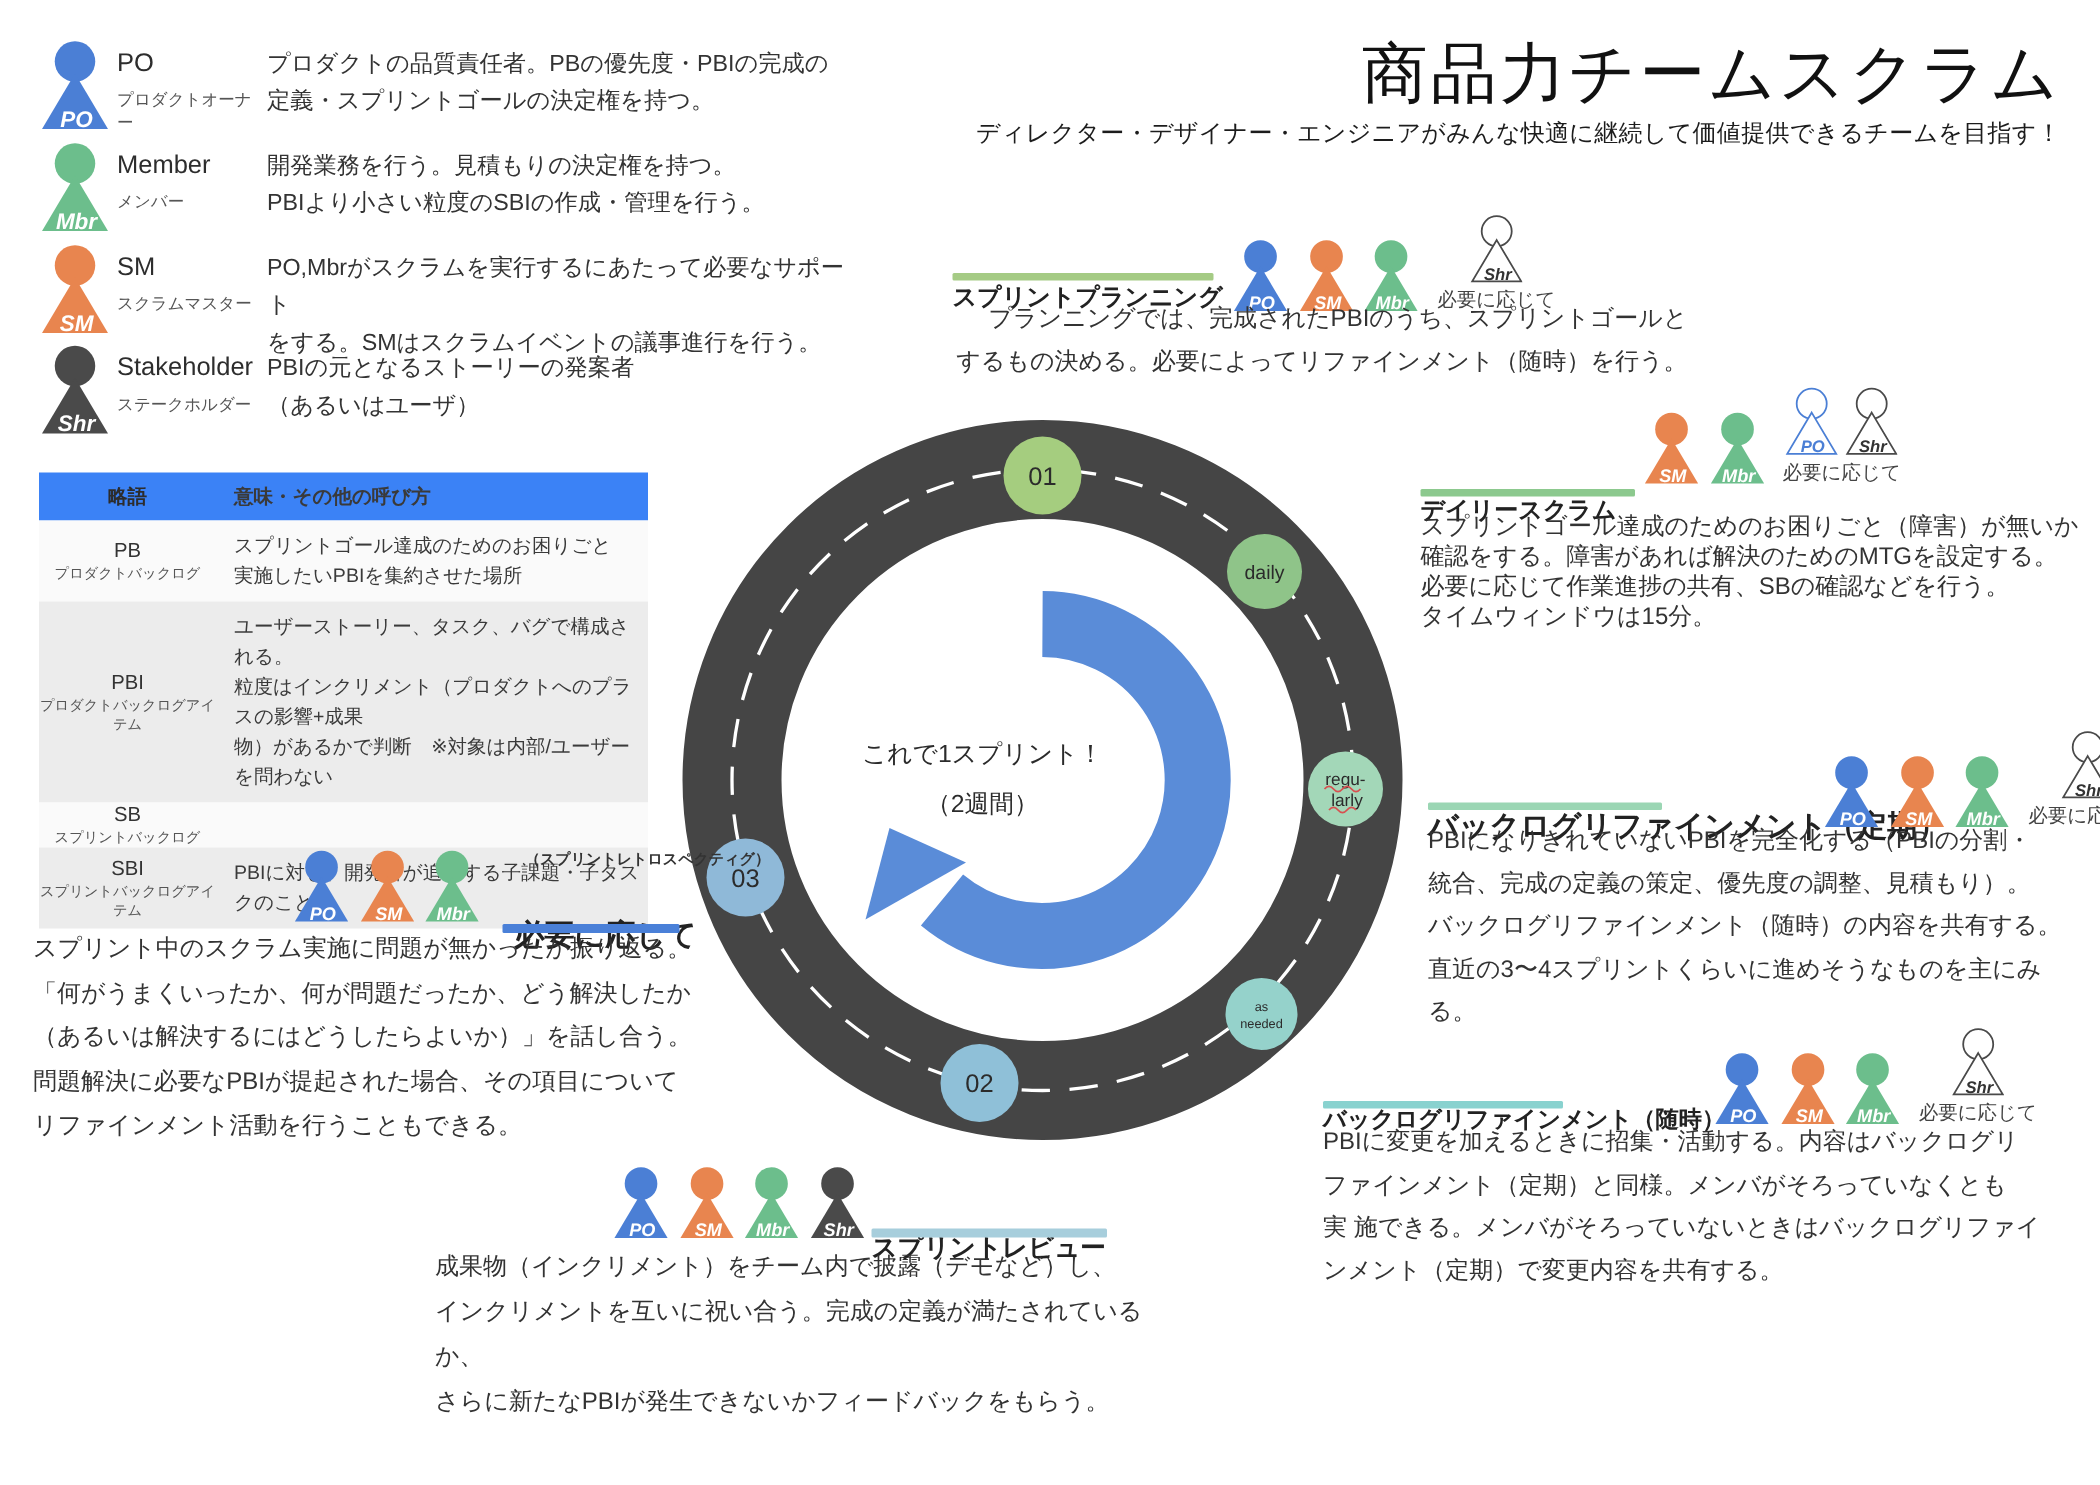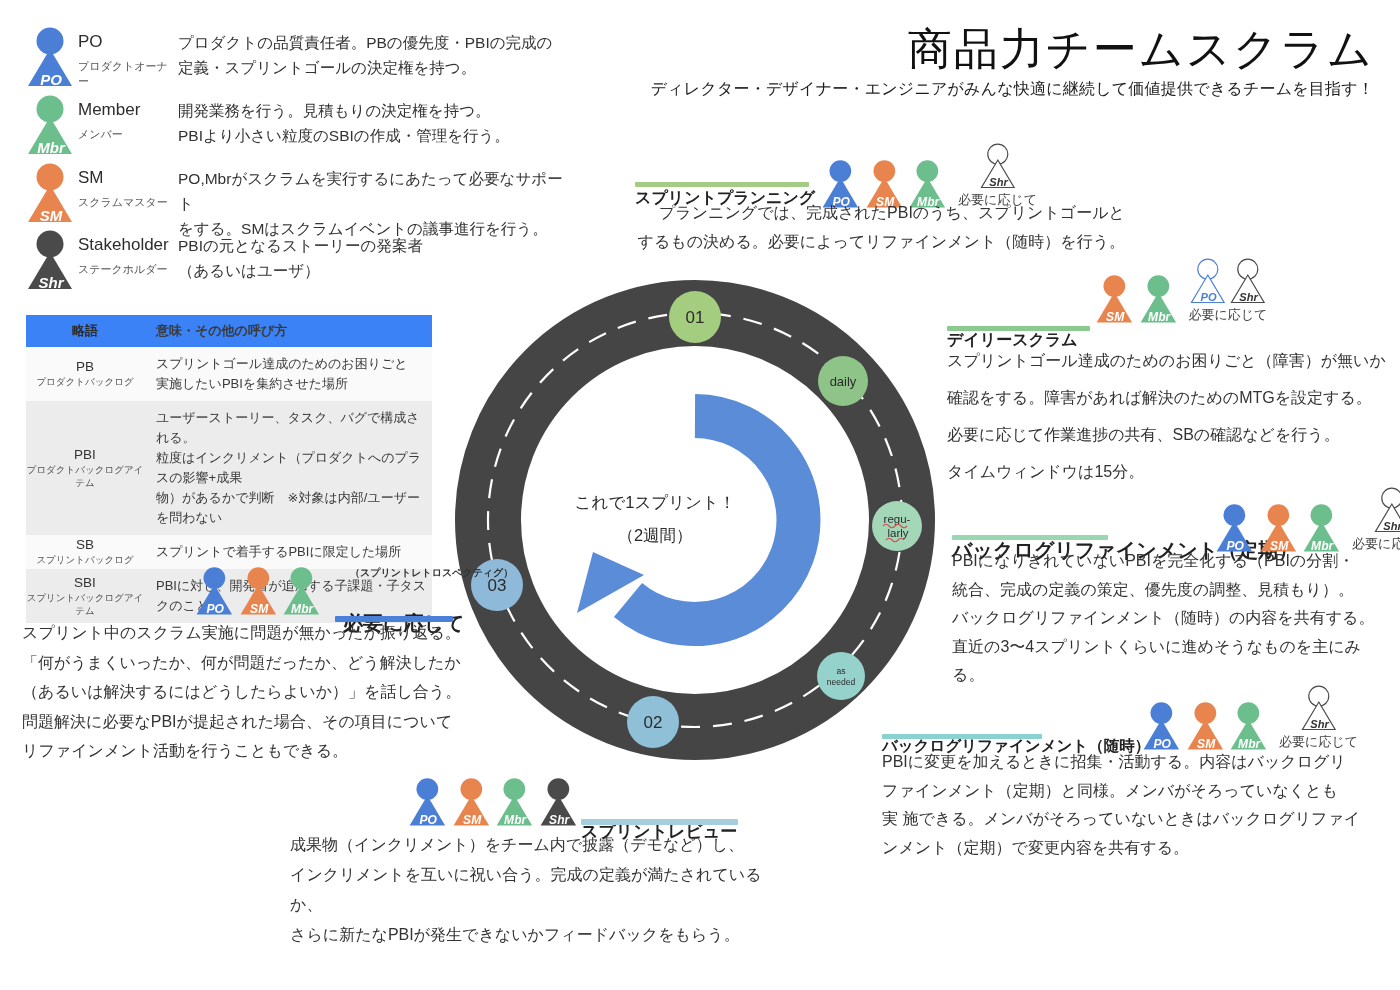--- a/index.html
+++ b/index.html
@@ -131,21 +131,20 @@
         </div>
       <div class="g-desc">ユーザーストーリー、タスク、バグで構成される。
 粒度はインクリメント（プロダクトへのプラスの影響+成果
 物）があるかで判断　※対象は内部/ユーザーを問わない</div>
     </div>
     <div class="g-row bg-a">
       <div class="g-abbr">
           <span class="g-main">SB</span>
           <span class="g-kana">スプリントバックログ</span>
         </div>
-      <div class="g-desc">スプリントで着手するPBIに限定した場所</div>
     </div>
     <div class="g-row bg-b">
       <div class="g-abbr">
           <span class="g-main">SBI</span>
           <span class="g-kana">スプリントバックログアイテム</span>
         </div>
       <div class="g-desc">PBIに対し、開発者が追加する子課題・子タスクのこと</div>
     </div>
   </div>
 
@@ -244,21 +243,21 @@
             </svg>
             <svg class="person outline" viewBox="0 0 48 62">
               <circle cx="24" cy="15" r="13.5" fill="#fff" stroke="#4a4a4a" stroke-width="1.6"></circle>
               <path d="M24 23 L46 60 L2 60 Z" fill="#fff" stroke="#4a4a4a" stroke-width="1.6"></path>
               <text x="25" y="58.5" text-anchor="middle" fill="#333333">Shr</text>
             </svg>
           </span>
           <span class="note">必要に応じて</span>
         </span>
       </div>
-    <div class="sec-body" style="left:0; top:84px; width:440px; line-height:37px;">スプリントゴール達成のためのお困りごと（障害）が無いか
+    <div class="sec-body" style="left:0; top:84px; width:440px; line-height:20px;">スプリントゴール達成のためのお困りごと（障害）が無いか
 確認をする。障害があれば解決のためのMTGを設定する。
 必要に応じて作業進捗の共有、SBの確認などを行う。
 タイムウィンドウは15分。</div>
   </div>
 
   <div class="section" style="left:952px; top:483px; width:445px; height:185px;">
     <div class="sec-h" style="left:0; top:26px; font-size:20px;">バックログリファインメント（定期）</div>
     <div class="underline" style="left: 0px; top: 52px; width: 156px; height: 5px; background-color: rgb(155, 214, 180);"></div>
     <div class="icons" style="left:263px; top:4px;">
         <svg class="person filled" viewBox="0 0 48 62">

